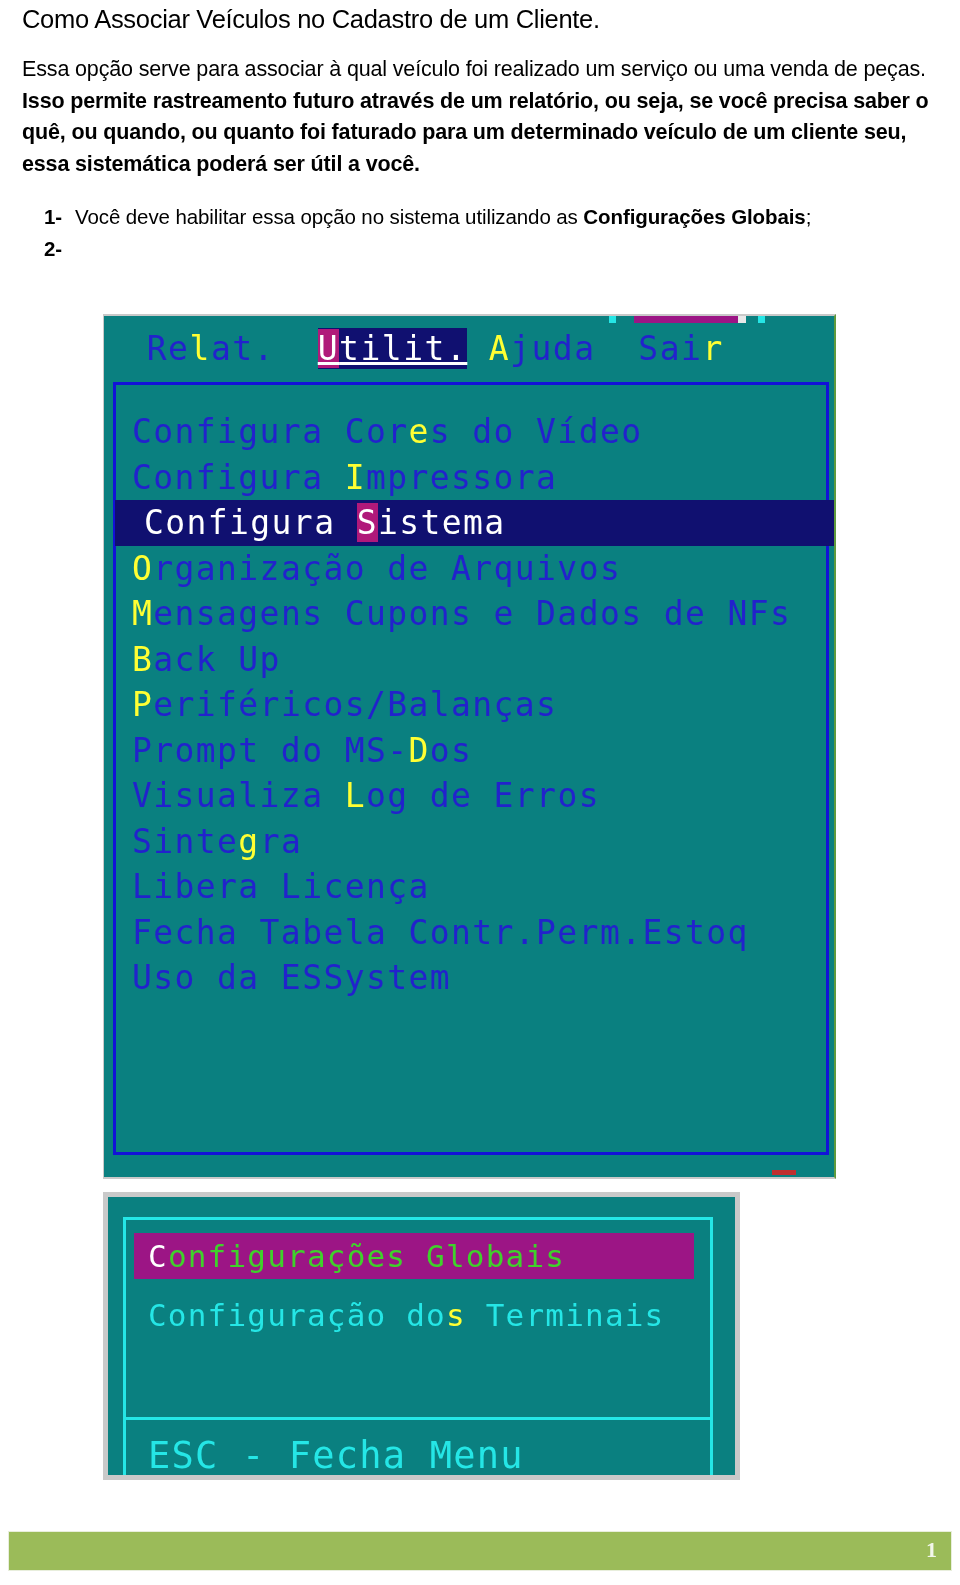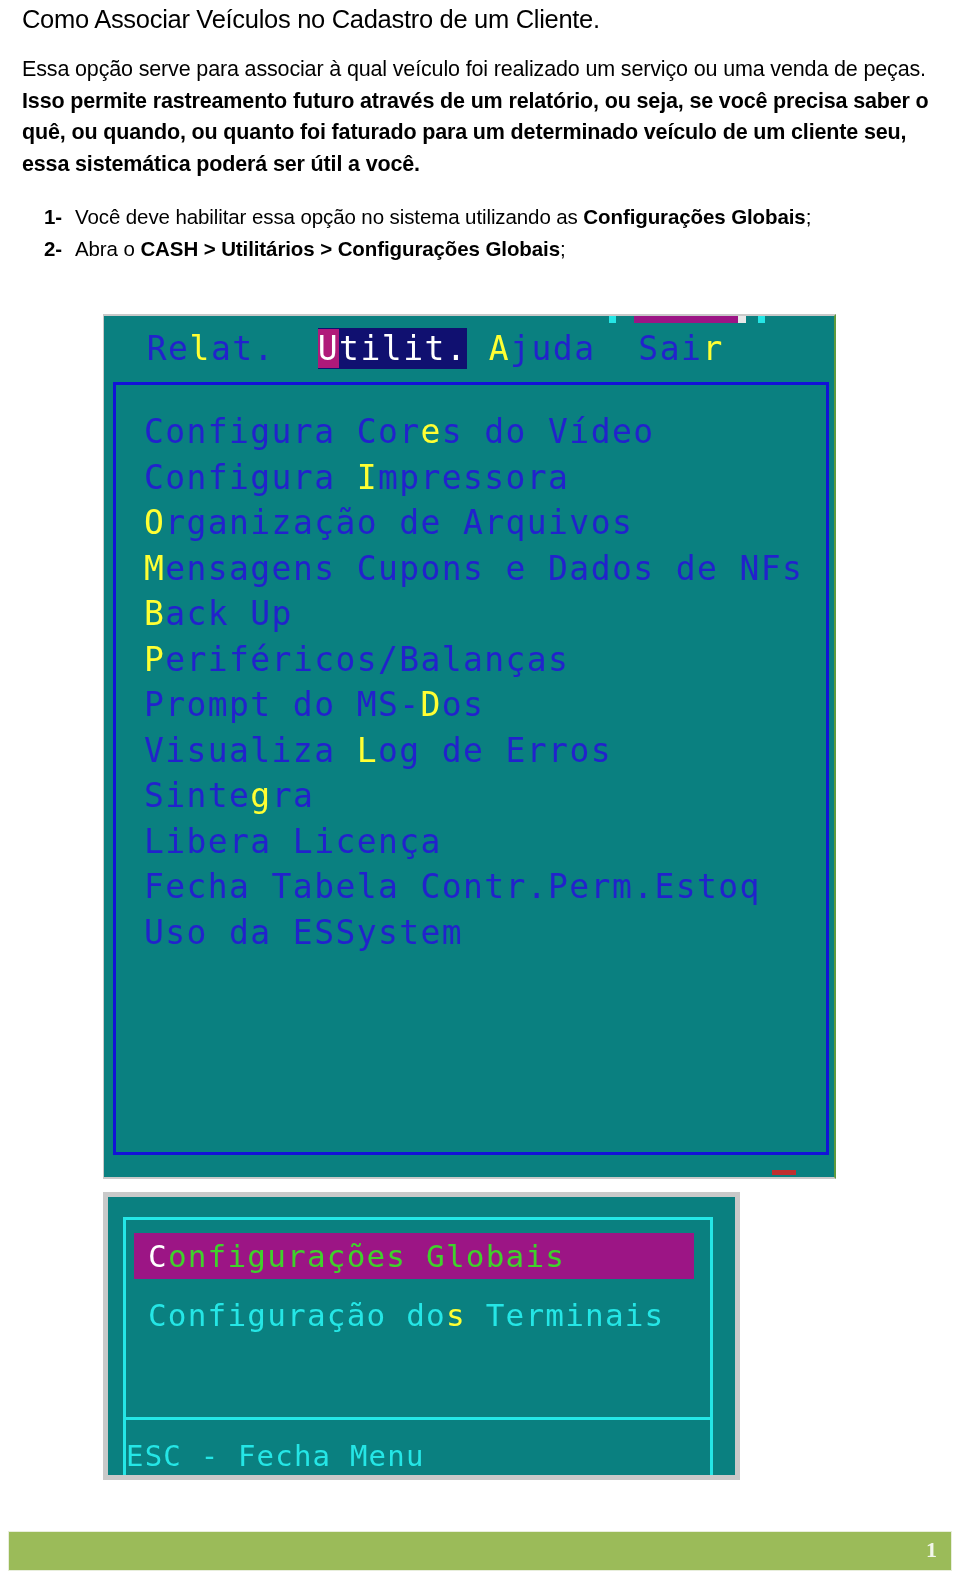--- a/index.html
+++ b/index.html
@@ -104,20 +104,21 @@
     font-size: 33px;
     letter-spacing: 1.5px;
     white-space: pre;
   }
   .mb-item { color: #2222cc; padding: 1px 0; }
   .mb-item.spacer { color: transparent; }
   .mb-item .hot { color: #ffff33; }
   .mb-item.active {
     background: #101070;
     color: #ffffff;
+    text-decoration: underline;
   }
   .mb-item.active .hot {
     background: #b0197a;
     color: #ffffff;
   }
 
   .menubox {
     position: absolute;
     left: 9px;
     top: 66px;
@@ -126,21 +127,21 @@
     border: 3px solid #1212d8;
     box-sizing: border-box;
     padding-top: 24px;
   }
   .mi {
     height: 45.5px;
     line-height: 45.5px;
     font-size: 33px;
     letter-spacing: 1.4px;
     color: #2222cc;
-    padding-left: 28px;
+    padding-left: 16px;
     white-space: pre;
   }
   .mi .hot { color: #ffff33; }
   .mi.sel {
     background: #101070;
     color: #ffffff;
     margin-left: -1px;
     padding-left: 29px;
     width: 711px;
   }
@@ -195,23 +196,24 @@
     position: absolute;
     left: 15px;
     top: 222px;
     width: 590px;
     height: 90px;
     border: 3px solid #25e6e6;
     border-top: none;
     box-sizing: border-box;
   }
   .cfgfoot {
-    font-size: 29px;
+    font-size: 37px;
     letter-spacing: 1.2px;
     color: #25e6e6;
+    padding-left: 22px;
     line-height: 46px;
     margin-top: 14px;
     white-space: pre;
   }
 
   
   #footer-bar {
     position: absolute;
     left: 8px;
     top: 1531px;
@@ -239,21 +241,20 @@
 
   <p class="intro">Essa opção serve para associar à qual veículo foi realizado um serviço ou uma venda de peças. <b>Isso permite rastreamento futuro através de um relatório, ou seja, se você precisa saber o quê, ou quando, ou quanto foi faturado para um determinado veículo de um cliente seu, essa sistemática poderá ser útil a você.</b></p>
 
   <ol class="steps">
     <li class="step">
       <span class="step-num">1-</span>
       <span class="step-text">Você deve habilitar essa opção no sistema utilizando as <b>Configurações Globais</b>;</span>
     </li>
     <li class="step">
       <span class="step-num">2-</span>
-      <span class="step-text">Abra o <b>CASH &gt; Utilitários &gt; Configurações Globais</b>;</span>
     </li>
   </ol>
 </div>
 
 <div class="shot" id="shot-utilitarios">
 
   <div class="cutrow">
     <span class="frag" style="left:505px;width:7px;background:#25e6e6;"></span>
     <span class="frag" style="left:530px;width:112px;background:#9c1585;"></span>
     <span class="frag" style="left:634px;width:8px;background:#e8e8e8;"></span>
@@ -267,20 +268,21 @@
     <span class="mb-item active"><span class="hot">U</span>tilit.</span>
     <span class="mb-item spacer"> </span>
     <span class="mb-item"><span class="hot">A</span>juda</span>
     <span class="mb-item spacer">  </span>
     <span class="mb-item">Sai<span class="hot">r</span></span>
   </div>
 
   <div class="menubox" id="utilitarios-items">
       <div class="mi">Configura Cor<span class="hot">e</span>s do Vídeo</div>
       <div class="mi">Configura <span class="hot">I</span>mpressora</div>
+      <div class="mi sel">Configura <span class="hot">S</span>istema</div>
       <div class="mi"><span class="hot">O</span>rganização de Arquivos</div>
       <div class="mi"><span class="hot">M</span>ensagens Cupons e Dados de NFs</div>
       <div class="mi"><span class="hot">B</span>ack Up</div>
       <div class="mi"><span class="hot">P</span>eriféricos/Balanças</div>
       <div class="mi">Prompt do MS-<span class="hot">D</span>os</div>
       <div class="mi">Visualiza <span class="hot">L</span>og de Erros</div>
       <div class="mi">Sinte<span class="hot">g</span>ra</div>
       <div class="mi">Libera Licença</div>
       <div class="mi">Fecha Tabela Contr.Perm.Estoq</div>
       <div class="mi">Uso da ESSystem</div>

